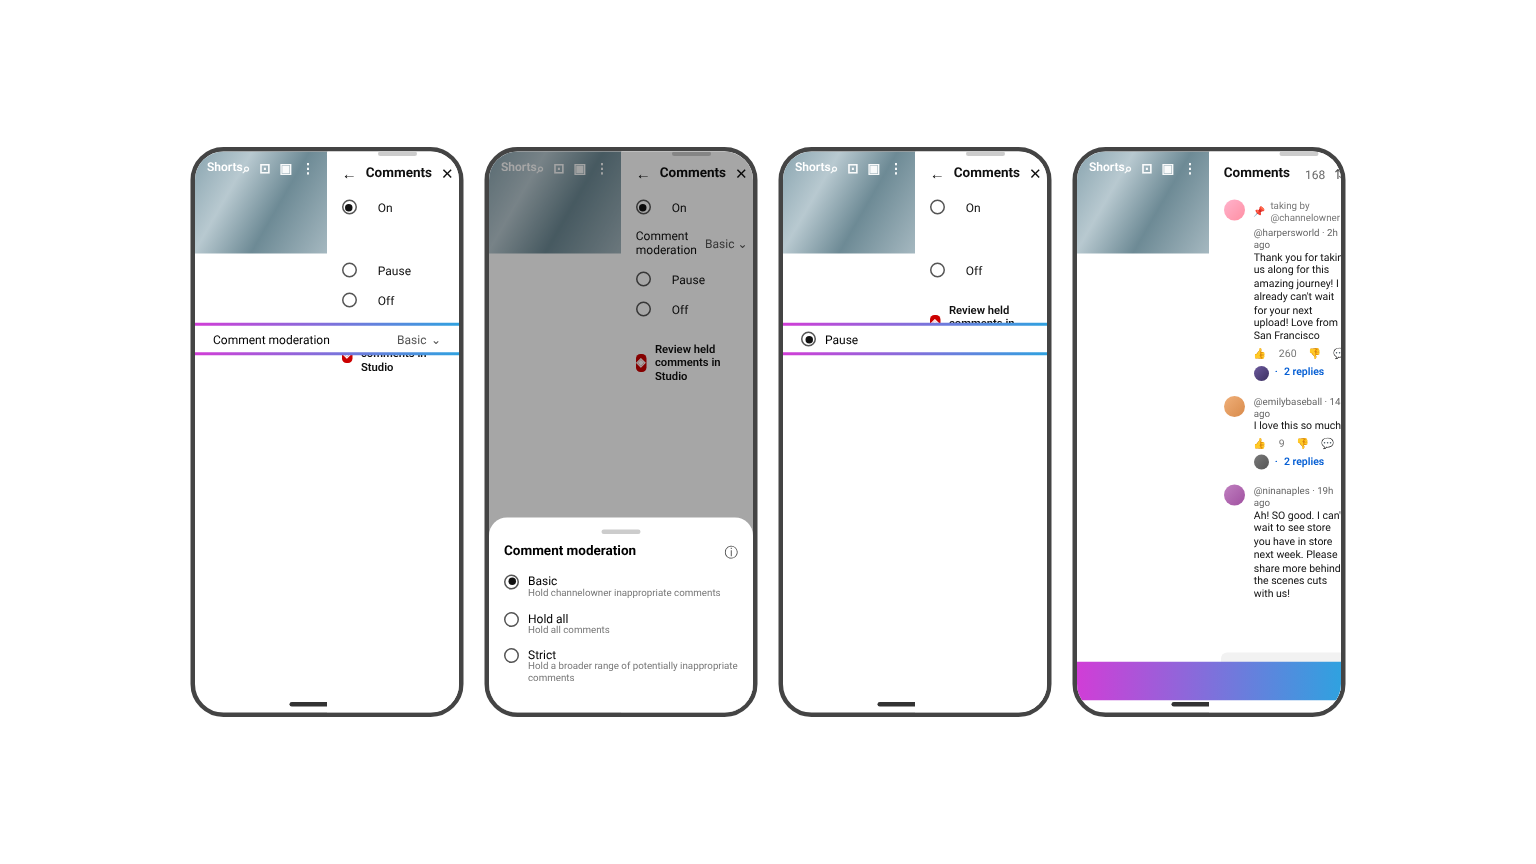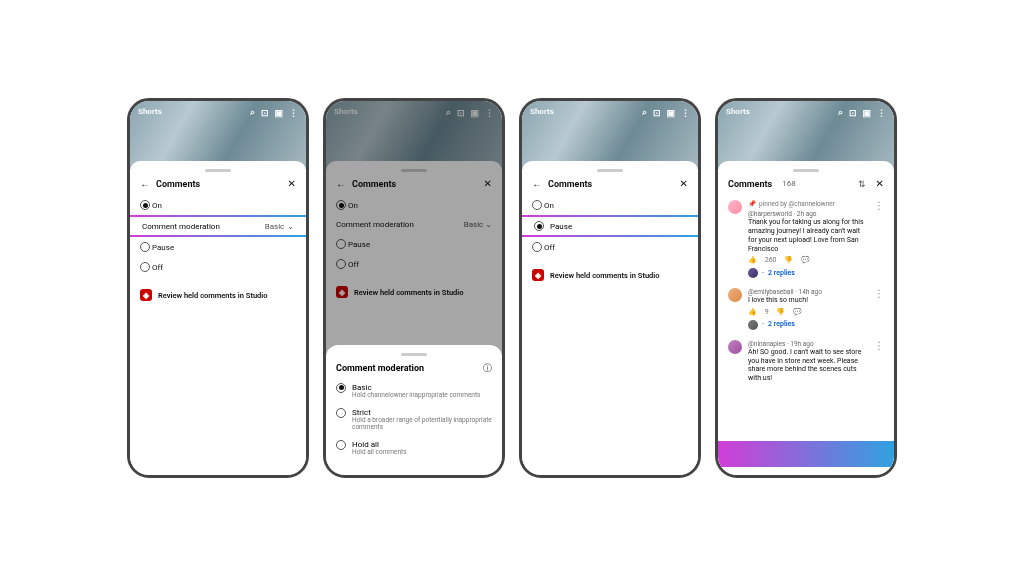--- a/index.html
+++ b/index.html
@@ -17,21 +17,21 @@
   .phone {
     width: 182px;
     height: 380px;
     border: 3px solid #444;
     border-radius: 22px;
     background: #fff;
     position: relative;
     overflow: hidden;
     flex-shrink: 0;
     display: flex;
-    flex-direction: column;
+    flex-direction: row;
   }
   .phone::after {
     content: "";
     position: absolute;
     bottom: 4px;
     left: 50%;
     transform: translateX(-50%);
     width: 50px;
     height: 3px;
     background: #333;
@@ -77,21 +77,21 @@
   }
   .sheet-head .title { font-weight: 700; font-size: 9px; }
   .sheet-head .back { font-size: 10px; }
   .sheet-head .close { margin-left: auto; font-size: 10px; }
   .sheet-head .count { font-size: 8px; color: #666; margin-left: 4px; }
   .sheet-head .btn-ic { font-size: 9px; color: #555; margin-right: 4px; }
 
   .radio-row {
     display: flex;
     align-items: center;
-    gap: 2px;
+    gap: 14px;
     padding: 5px 0;
     font-size: 8px;
   }
   .radio {
     width: 10px; height: 10px; border-radius: 50%;
     border: 1.2px solid #555; display: inline-block; position: relative; flex-shrink: 0;
   }
   .radio.sel::after {
     content: ""; position: absolute; inset: 1.5px; border-radius: 50%; background: #111;
   }
@@ -272,29 +272,29 @@
     <div class="opt">
       <span class="radio sel"></span>
       <span class="txt">
           <span class="lbl">Basic</span>
           <span class="desc">Hold channelowner inappropriate comments</span>
         </span>
     </div>
     <div class="opt">
       <span class="radio"></span>
       <span class="txt">
+          <span class="lbl">Hold all</span>
+          <span class="desc">Hold all comments</span>
+        </span>
+    </div>
+    <div class="opt">
+      <span class="radio"></span>
+      <span class="txt">
           <span class="lbl">Strict</span>
           <span class="desc">Hold a broader range of potentially inappropriate comments</span>
-        </span>
-    </div>
-    <div class="opt">
-      <span class="radio"></span>
-      <span class="txt">
-          <span class="lbl">Hold all</span>
-          <span class="desc">Hold all comments</span>
         </span>
     </div>
   </div>
 </div>
 
 <div class="phone">
   <div class="hero">
     <span>Shorts</span>
     <span class="right-icons">
       <span class="ic">⌕</span>
@@ -349,21 +349,21 @@
       <span class="count">168</span>
       <span class="btn-ic" style="margin-left:auto">⇅</span>
       <span class="close" style="margin-left:0">✕</span>
     </div>
 
     <div class="comment">
       <span class="avatar av1"></span>
       <div style="flex:1">
         <div class="pin">
             <span>📌</span>
-            <span>pinned by @channelowner</span>
+            <span>taking by @channelowner</span>
           </div>
         <div class="meta"><span>@harpersworld</span> · <span>2h ago</span></div>
         <div style="color:#0f0f0f">Thank you for taking us along for this amazing journey! I already can't wait for your next upload! Love from San Francisco</div>
         <div class="actions">
           <span>👍</span>
             <span>260</span>
           <span>👎</span>
           <span>💬</span>
         </div>
         <div class="replies">

